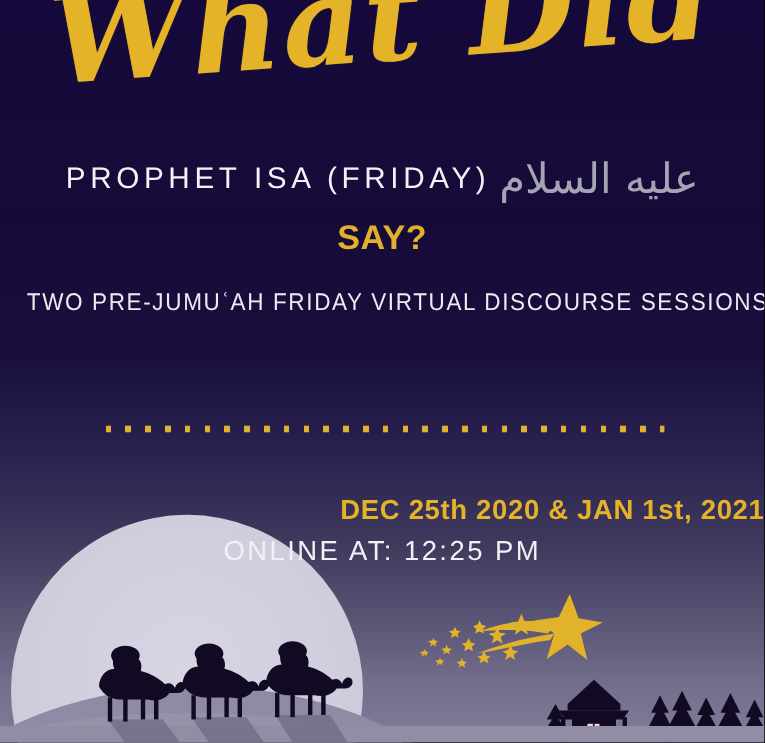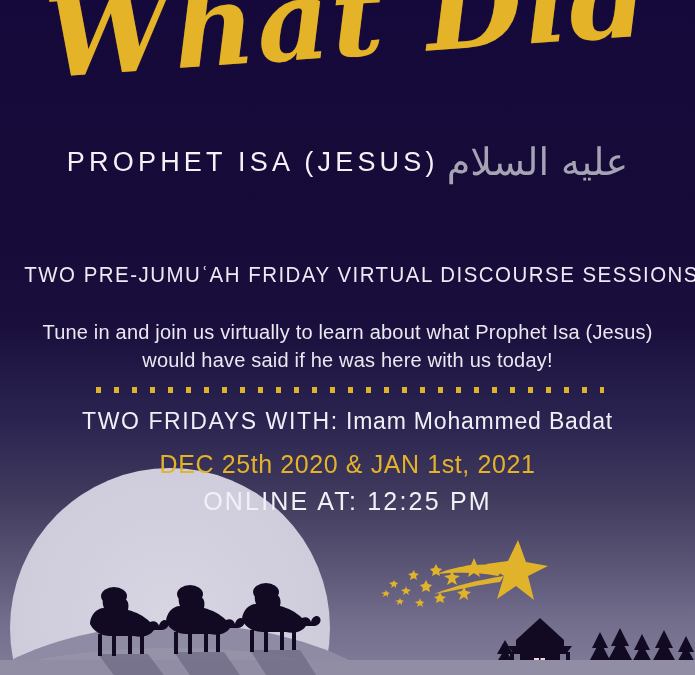--- a/index.html
+++ b/index.html
@@ -133,24 +133,24 @@
     color:#f1eff6;
     font-size:23px;
     font-weight:300;
     letter-spacing:.8px;
     white-space:nowrap;
   }
   .line-fridays .lbl{letter-spacing:1.6px;}
 
   .line-dates{
     position:absolute;left:0;top:450px;width:695px;
-    text-align:center;
+    text-align:right;
     color:#e4b328;
     font-size:25px;
-    font-weight:normal;
+    font-weight:bold;
     letter-spacing:.6px;
     white-space:nowrap;
   }
 
   .line-time{
     position:absolute;left:0;top:487px;width:695px;
     text-align:center;
     color:#f2f0f7;
     font-size:25px;
     font-weight:300;
@@ -273,32 +273,28 @@
           <rect x="222" y="52" width="4" height="20"></rect>
         <path d="M186,26 C182,16 188,6 196,8 C202,9 204,16 202,22 C208,18 212,22 208,28 Z"></path>
         <ellipse cx="196" cy="14" rx="13" ry="9"></ellipse>
       </g>
     </svg>
   </div>
 
   <div class="title">What Did</div>
 
   <div class="line-prophet">
-    <span>PROPHET ISA (JESUS)</span><span class="arabic">عليه السلام</span>
+    <span>PROPHET ISA (FRIDAY)</span><span class="arabic">عليه السلام</span>
   </div>
 
+  <div class="line-say">SAY?</div>
 
   <div class="line-sessions">TWO PRE-JUMUʿAH FRIDAY VIRTUAL DISCOURSE SESSIONS</div>
 
-  <div class="blurb">Tune in and join us virtually to learn about what Prophet Isa (Jesus) would have said if he was here with us today!</div>
 
   <div class="divider"></div>
 
-  <div class="line-fridays">
-    <span class="lbl">TWO FRIDAYS WITH:</span>
-    <span>Imam Mohammed Badat</span>
-  </div>
 
   <div class="line-dates">DEC 25th 2020 &amp; JAN 1st, 2021</div>
 
   <div class="line-time">ONLINE AT: 12:25 PM</div>
 
 </div>
 
 </body></html>

